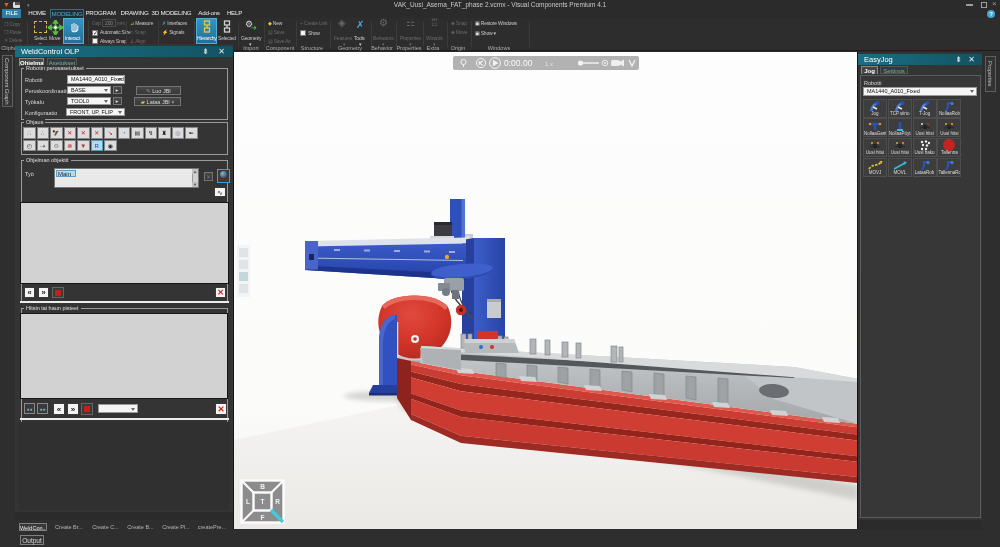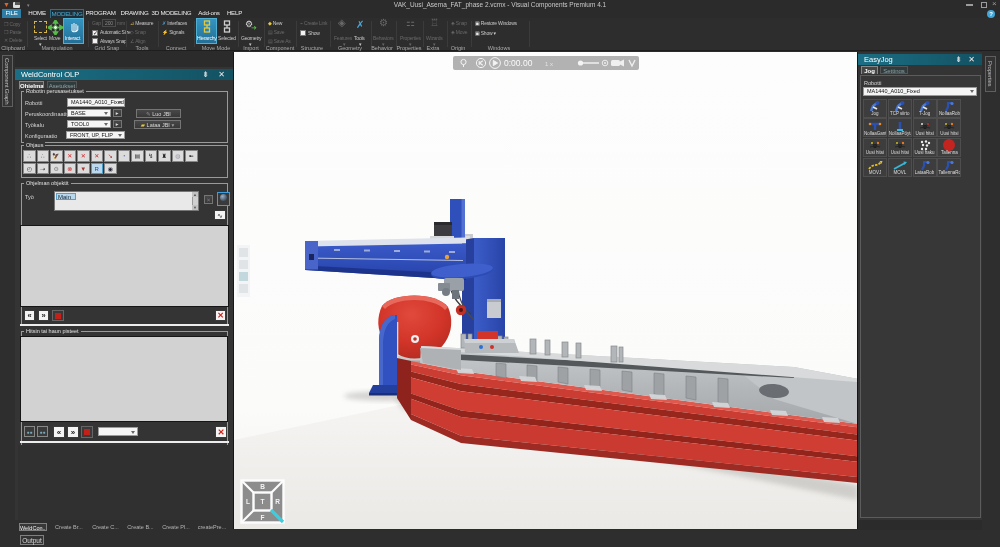--- a/index.html
+++ b/index.html
@@ -354,21 +354,21 @@
 <g fill="#f4f4f4" font-family="Liberation Sans,sans-serif" font-size="6.5" font-weight="bold" text-anchor="middle">
 <text x="22.5" y="10">B</text>
           <text x="8" y="25">L</text>
           <text x="22.5" y="25">T</text>
           <text x="37.5" y="25">R</text>
           <text x="22.5" y="41">F</text>
 </g>
 </svg>
 </div>
 
-<div class="abs panel" id="leftpanel" style="left:15px;top:67px;width:218px;height:468px;">
+<div class="abs panel" id="leftpanel" style="left:15px;top:44px;width:218px;height:468px;">
   <div class="phead">WeldControl OLP<span class="pbtn" style="right:24px;">⇟</span><span class="pbtn" style="right:8px;">✕</span></div>
   <div class="ptab ptabon" style="left:4px;top:14px;width:25px;">Ohjelma</div>
   <div class="ptab ptaboff" style="left:32px;top:14px;width:30px;">Asetukset</div>
   <div class="gbox" style="left:6px;top:24px;width:207px;height:52px;"></div>
   <div class="gboxlbl" style="left:9px;top:21px;">Robotin perusasetukset</div>
   <div class="flabel" style="left:10px;top:33px;">Robotti</div>
   <div class="combo" style="left:52px;top:31px;width:58px;height:8.5px;">MA1440_A010_Fixed</div>
   <div class="flabel" style="left:10px;top:43.5px;">Peruskoordinaatisto</div>
   <div class="combo" style="left:52px;top:41.5px;width:44px;height:8.5px;">BASE</div>
   <div class="dbtn" style="left:98px;top:41.5px;width:8.5px;height:8.5px;line-height:7px;">▸</div>

